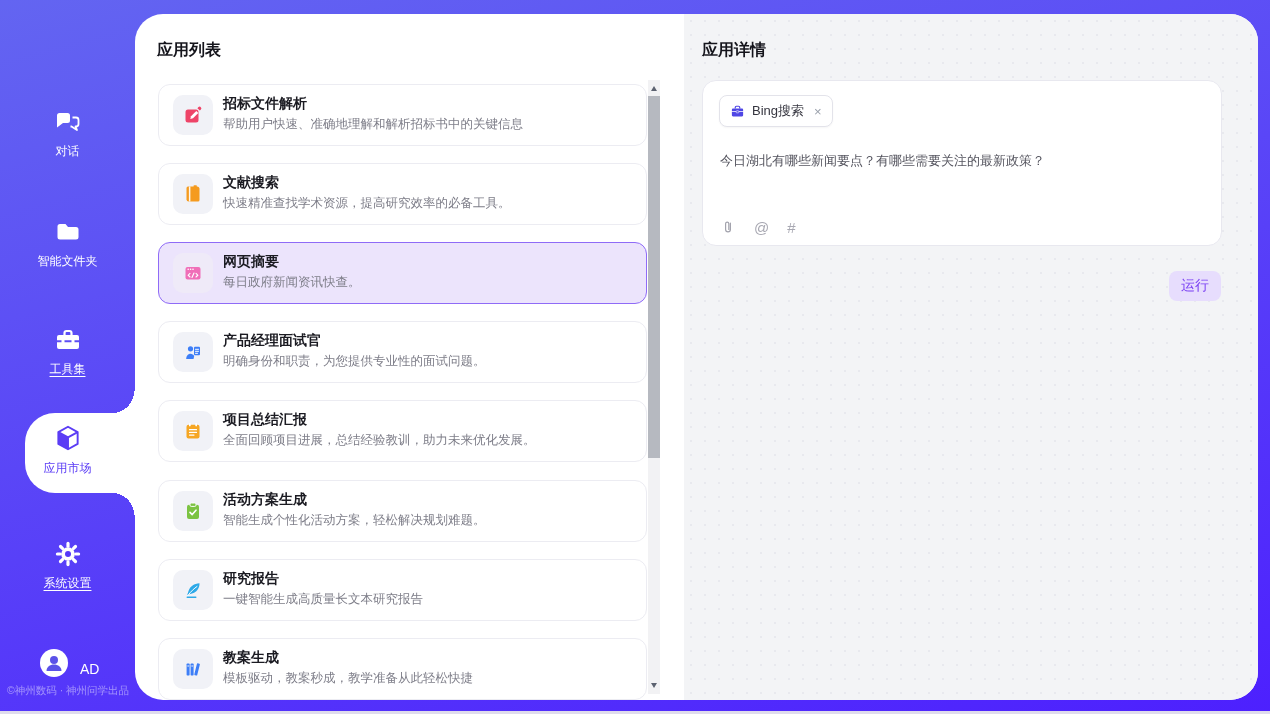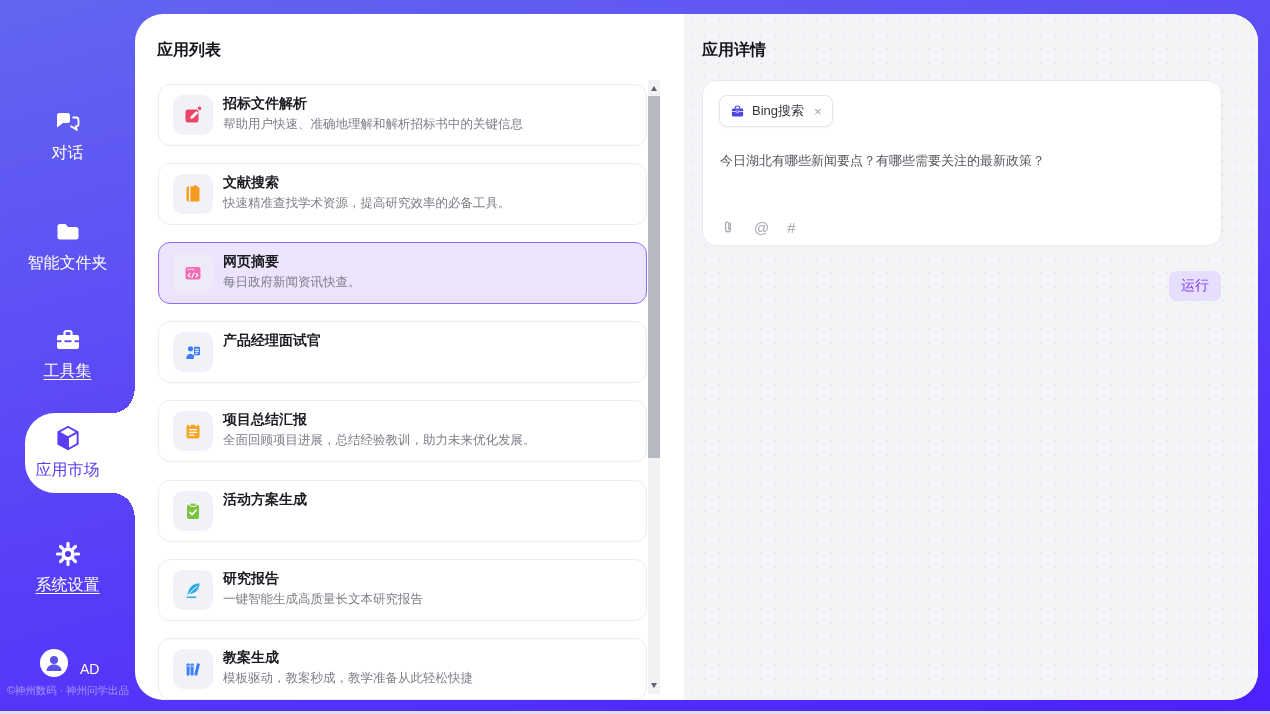--- a/index.html
+++ b/index.html
@@ -7,21 +7,21 @@
     background:linear-gradient(165deg,#6365f1 0%,#5a46f7 45%,#4d20fe 100%);
     font-family:"Liberation Sans", sans-serif;}
   .bottom-strip{position:absolute;left:0;right:0;bottom:0;height:3px;background:#dfdcec;z-index:9;}
 
   
   .logo{position:absolute;left:20px;top:13px;display:flex;align-items:center;gap:8px;z-index:5;}
   .brand-name{color:#fff;font-size:15px;font-weight:bold;letter-spacing:1px;line-height:17px;}
   .brand-sub{color:#e7e9ff;font-size:9px;letter-spacing:1.5px;}
   .nav-item{position:absolute;left:0;width:135px;text-align:center;color:#fff;z-index:5;cursor:pointer;}
   .nav-item svg{display:block;margin:0 auto 7px;}
-  .nav-label{font-size:16px;}
+  .nav-label{font-size:12px;}
   .nav-label.underlined{text-decoration:underline;text-underline-offset:3px;}
   .active-pill{position:absolute;left:25px;top:413px;width:110px;height:80px;background:#fff;border-radius:30px 0 0 30px;z-index:3;}
   .curve{position:absolute;left:112px;width:23px;height:22px;z-index:3;}
   .curve.top{top:391px;background:radial-gradient(circle at 0 0,transparent 22px,#fff 22px);}
   .curve.bot{top:493px;background:radial-gradient(circle at 0 100%,transparent 22px,#fff 22px);}
   .nav-item.active{color:#5b3df5;}
   .user-row{position:absolute;left:40px;top:649px;display:flex;align-items:flex-end;gap:12px;z-index:5;}
   .avatar{width:28px;height:28px;border-radius:50%;background:#fff;display:flex;align-items:center;justify-content:center;overflow:hidden;}
   .user-name{color:#fff;font-size:14px;}
   .side-footer{position:absolute;left:7px;top:684px;width:135px;color:rgba(255,255,255,.45);font-size:10.5px;white-space:nowrap;z-index:5;}
@@ -186,20 +186,21 @@
         <svg width="20" height="20" viewBox="0 0 20 20">
           <g fill="#3d7ef7">
             <circle cx="7.5" cy="6.8" r="2.6"></circle>
             <path d="M3.2 17c0-3 1.9-5.2 4.3-5.2 1.6 0 3 .9 3.7 2.3L10.5 17z"></path>
             <rect x="11" y="4.8" width="6" height="8.4" rx="1"></rect>
           </g>
           <path d="M12.5 7.3h3M12.5 9.3h3M12.5 11.3h2" stroke="#fff" stroke-width="1" stroke-linecap="round"></path>
         </svg>
       </div>
       <div class="card-title">产品经理面试官</div>
+      <div class="card-desc">明确身份和职责，为您提供专业性的面试问题。</div>
     </div>
 
     <div class="card" style="top:386px">
       <div class="icon-box">
         <svg width="20" height="20" viewBox="0 0 20 20">
           <g fill="#f6a623">
             <rect x="3.5" y="3.8" width="13" height="13.7" rx="2"></rect>
           </g>
           <rect x="6" y="2" width="1.7" height="3.4" rx=".8" fill="#fff"></rect>
           <rect x="12.3" y="2" width="1.7" height="3.4" rx=".8" fill="#fff"></rect>
@@ -214,20 +215,21 @@
       <div class="icon-box">
         <svg width="20" height="20" viewBox="0 0 20 20">
           <g fill="#7cc342">
             <rect x="4" y="3.8" width="12" height="14.2" rx="2"></rect>
             <rect x="7" y="2" width="6" height="3.4" rx="1.2" stroke="#fff" stroke-width="1"></rect>
           </g>
           <path d="M7 11.4l2.2 2.2 3.8-4.4" stroke="#fff" stroke-width="1.6" fill="none" stroke-linecap="round" stroke-linejoin="round"></path>
         </svg>
       </div>
       <div class="card-title">活动方案生成</div>
+      <div class="card-desc">智能生成个性化活动方案，轻松解决规划难题。</div>
     </div>
 
     <div class="card" style="top:545px">
       <div class="icon-box">
         <svg width="20" height="20" viewBox="0 0 20 20">
           <g fill="#2da9e8">
             <path d="M16.5 3.2c-5.5.3-9.2 3-10.7 7.1l-1.6 4.7 4.8-1.4c4.3-1.3 7.6-5.1 7.5-10.4z"></path>
             <rect x="3.5" y="16.6" width="10" height="1.5" rx=".75"></rect>
           </g>
           <path d="M5 15.5c2.8-4.2 6.2-7 9-9" stroke="#fff" stroke-width="1" fill="none" stroke-linecap="round"></path>

